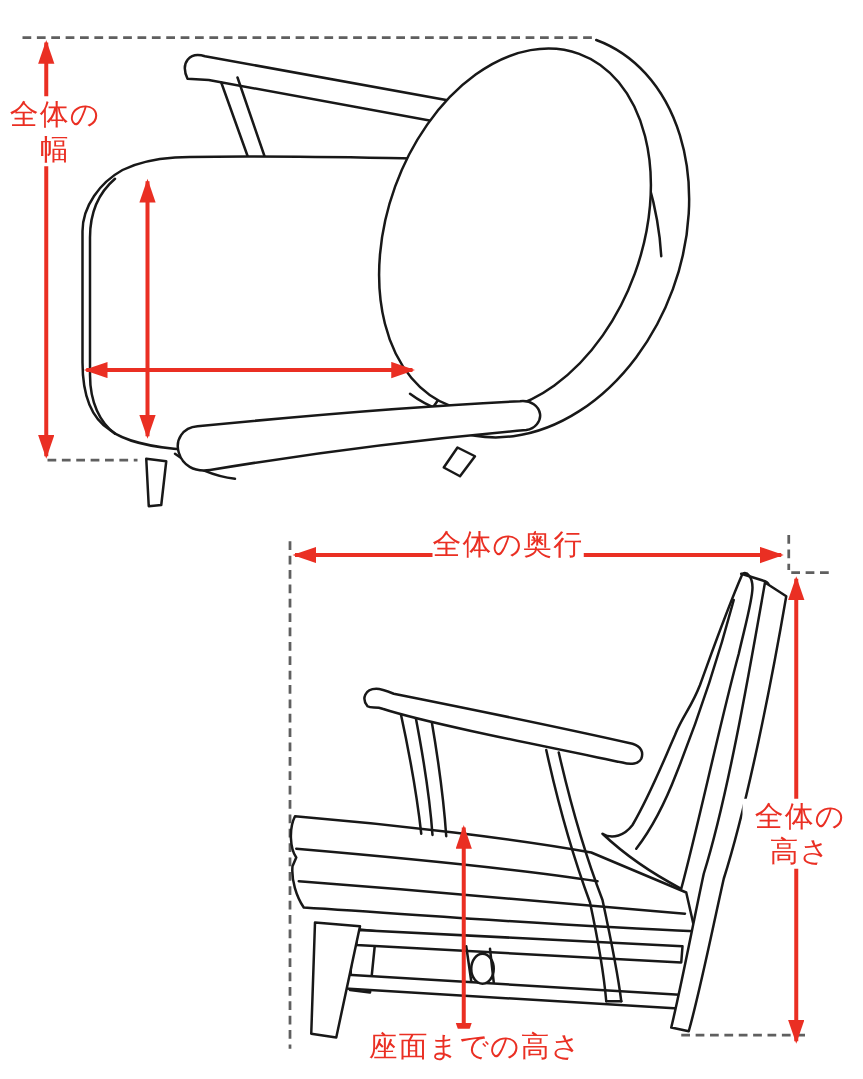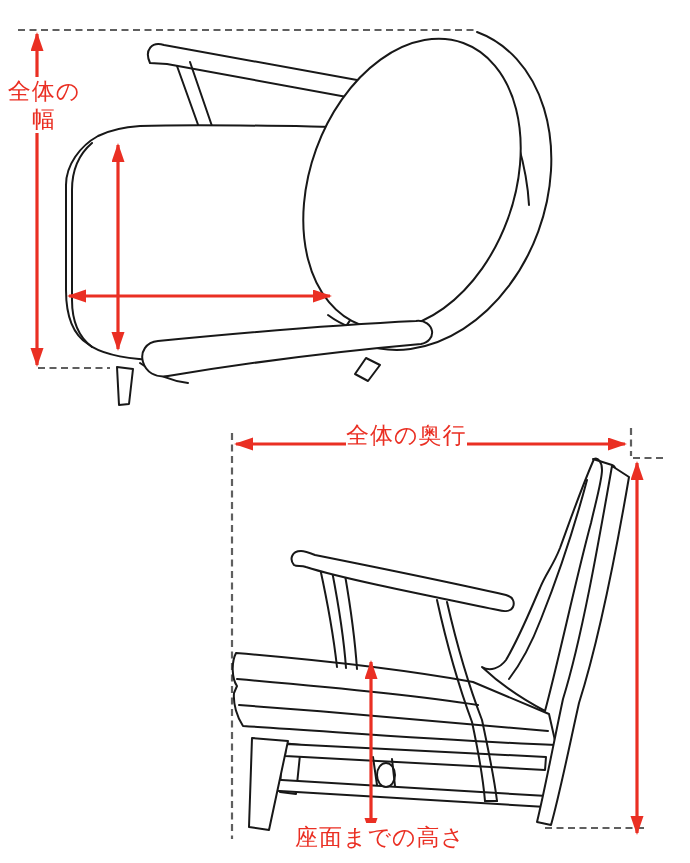--- a/index.html
+++ b/index.html
@@ -151,15 +151,16 @@
       <line class="dim" x1="371" y1="662" x2="371" y2="835" marker-start="url(#ah)" marker-end="url(#ah)"></line>
     </g>
   </svg>
 
   <div class="dim-label wrap lbl-overall-width">全体の幅</div>
 
 
 
   <div class="dim-label lbl-overall-depth">全体の奥行</div>
 
+  <div class="dim-label wrap lbl-overall-height">全体の高さ</div>
 
   <div class="dim-label lbl-seat-height">座面までの高さ</div>
 </div>
 
 </body></html>

